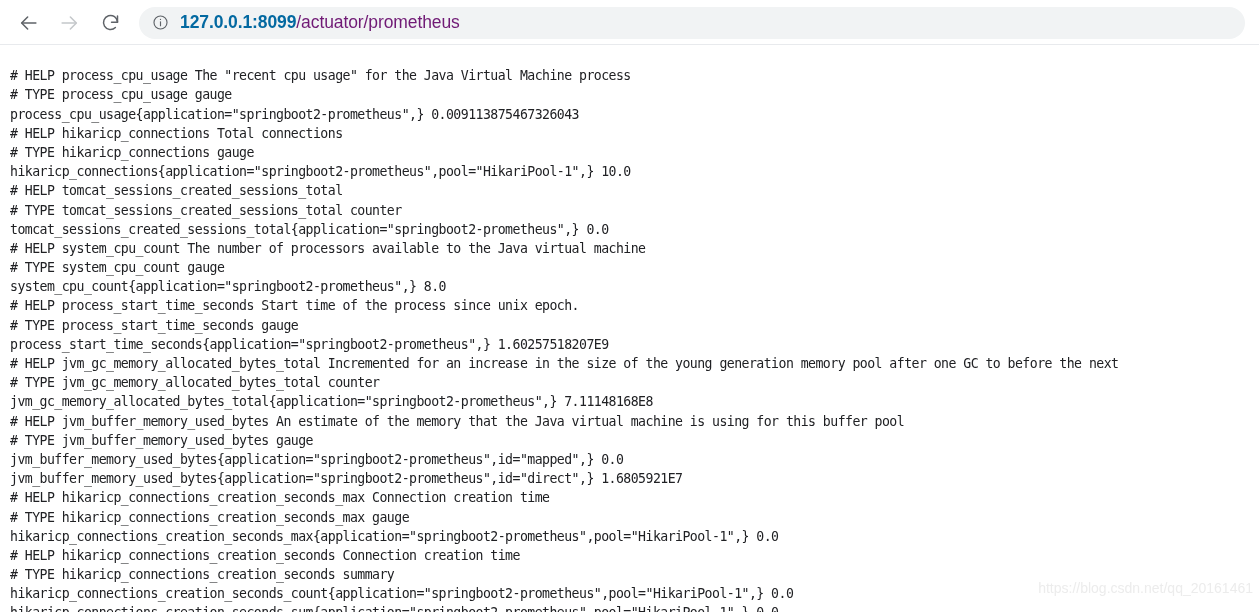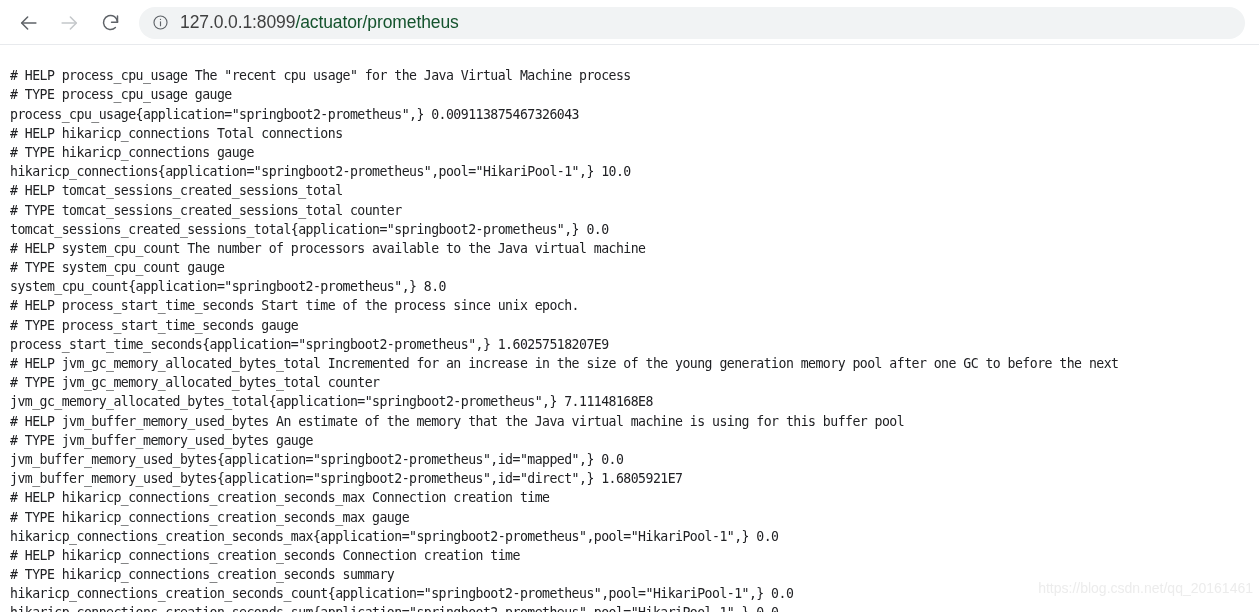--- a/index.html
+++ b/index.html
@@ -80,22 +80,22 @@
   .url-text {
     font-family: "Liberation Sans", sans-serif;
     font-size: 17.5px;
     letter-spacing: -0.1px;
     white-space: nowrap;
     overflow: hidden;
     text-overflow: ellipsis;
     color: #5f6368;
     line-height: 1;
   }
-  .url-host { color: #404040; }
-  .url-path { color: #14532d; }
+  .url-host { color: #0369a1; font-weight: bold; }
+  .url-path { color: #701a75; }
 
   
   .page-viewport {
     position: relative;
     width: 1259px;
     height: 567px;
     background: #ffffff;
     overflow: hidden;
   }
   .plaintext {

